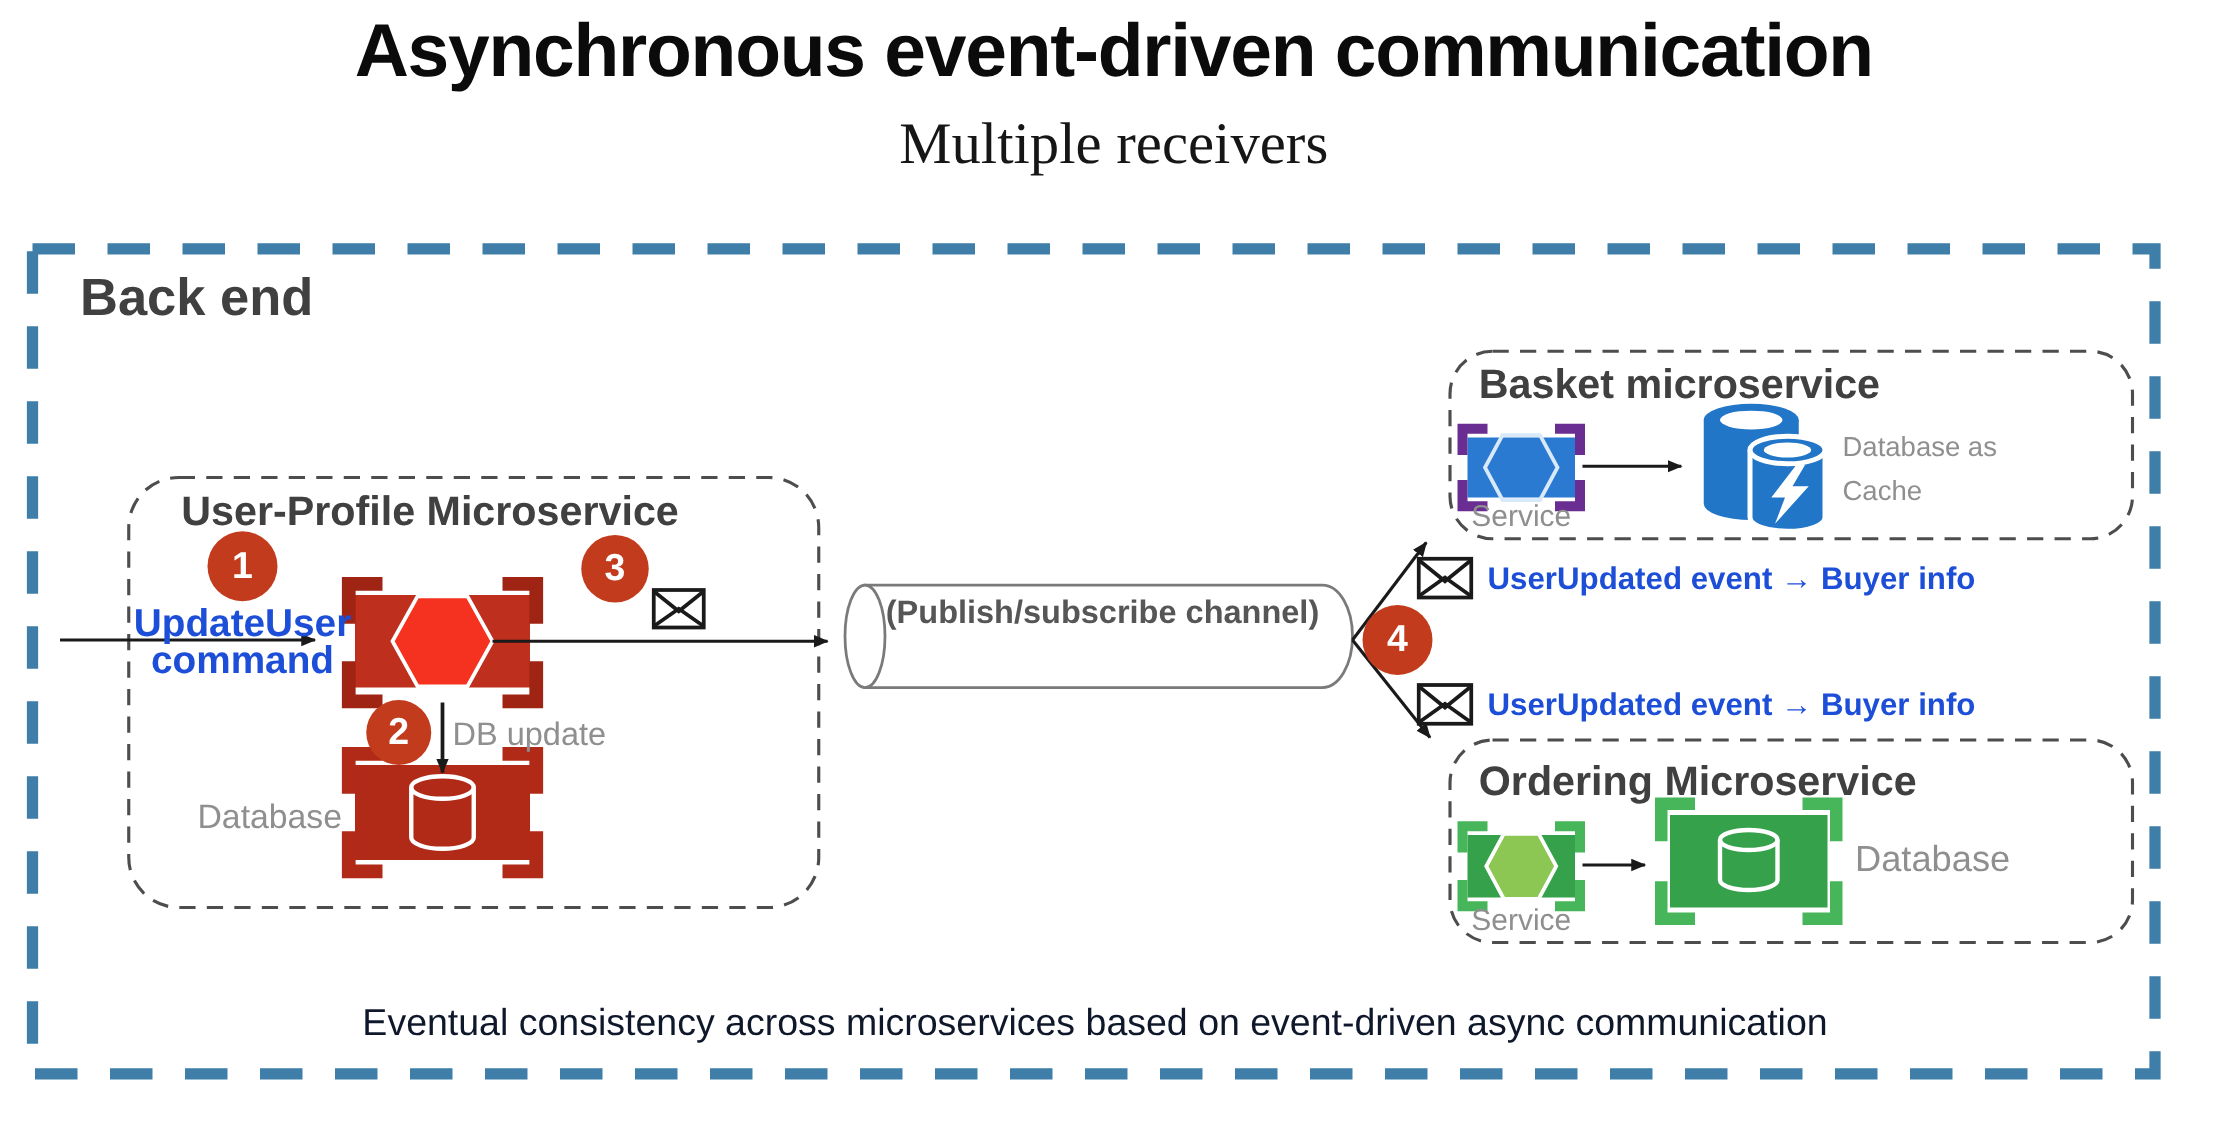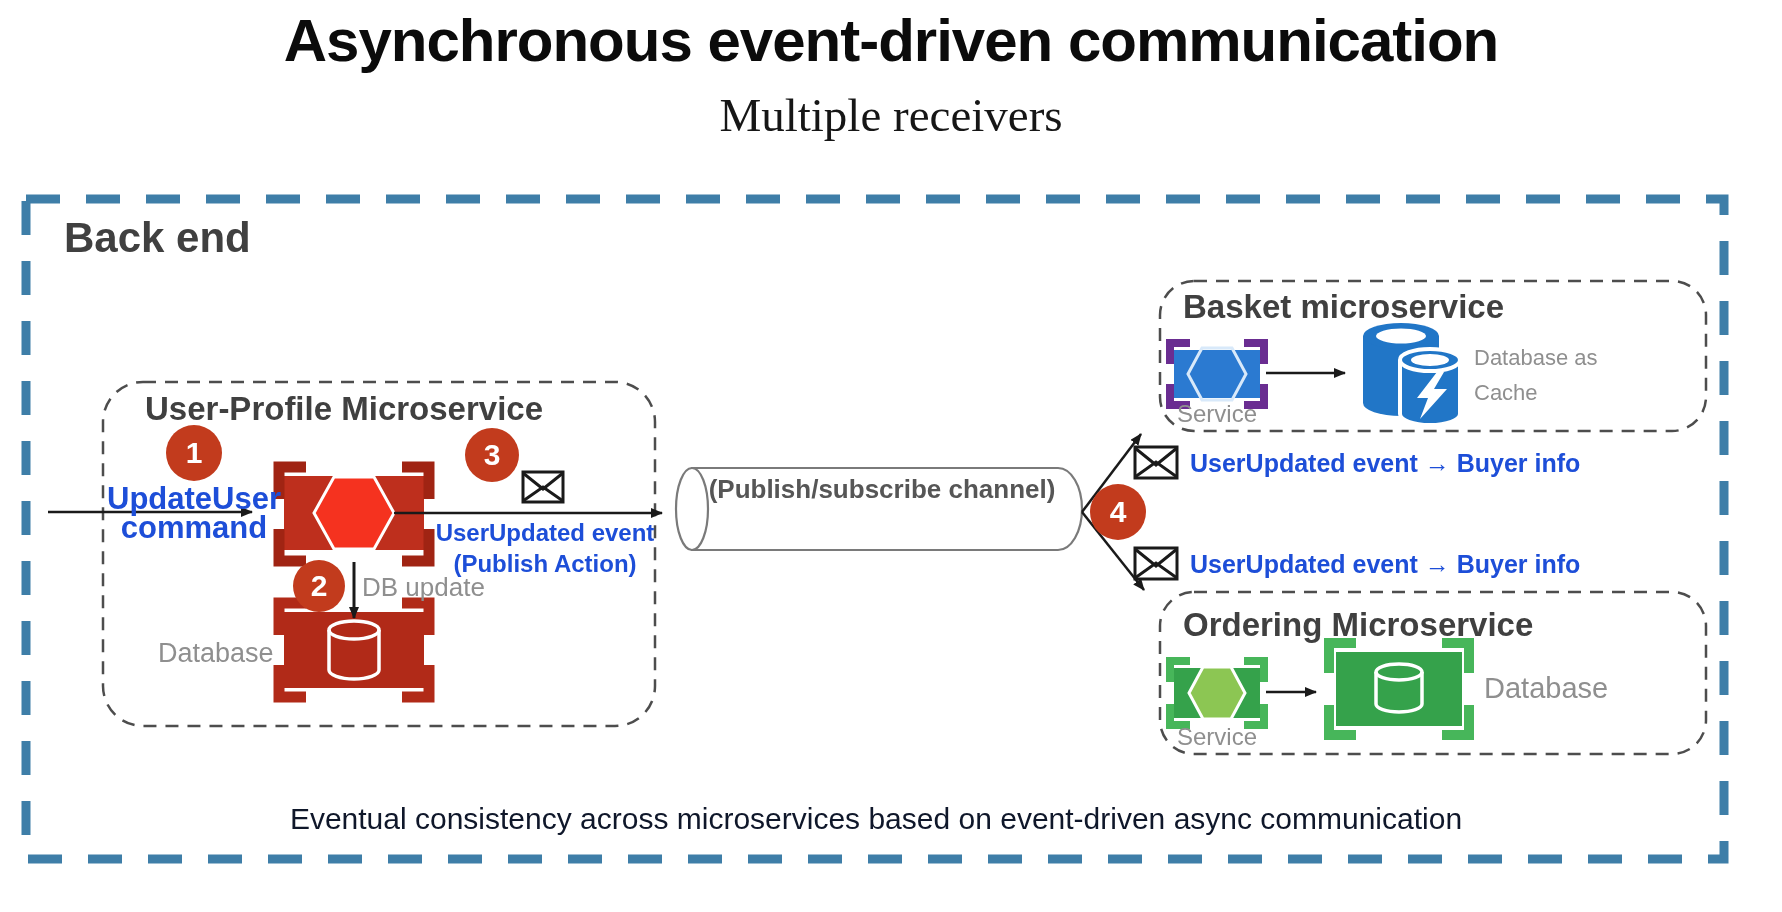--- a/index.html
+++ b/index.html
@@ -122,24 +122,20 @@
 
   <div class="abs box-title" style="left:145px;top:390px;">User-Profile Microservice</div>
 
   <div class="badge" style="left:166px;top:425px;width:56px;height:56px;">1</div>
   <div class="abs bold-note center" style="left:104px;top:484px;width:180px;font-size:31px;line-height:29px;">
     <div>UpdateUser</div>
     <div>command</div>
   </div>
 
   <div class="badge" style="left:465px;top:428px;width:54px;height:54px;">3</div>
-  <div class="abs bold-note center" style="left:395px;top:517px;width:300px;font-size:24px;line-height:31px;">
-    <div>UserUpdated event</div>
-    <div>(Publish Action)</div>
-  </div>
 
   <div class="badge" style="left:293px;top:560px;width:52px;height:52px;">2</div>
   <div class="abs gray-label" style="left:362px;top:572px;font-size:26px;">DB update</div>
   <div class="abs gray-label" style="left:158px;top:638px;font-size:27px;">Database</div>
 
   <div class="abs center" style="left:700px;top:474px;width:364px;">
     <div style="font-size:26px;font-weight:700;color:#565656;">(Publish/subscribe channel)</div>
   </div>
 
   <div class="badge" style="left:1090px;top:484px;width:56px;height:56px;">4</div>

